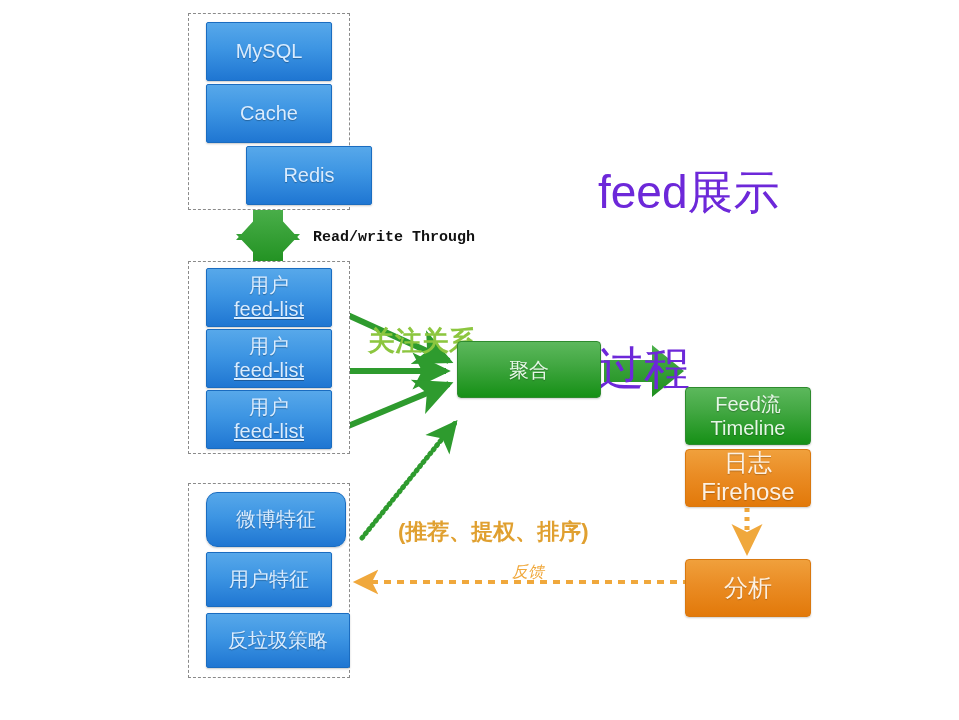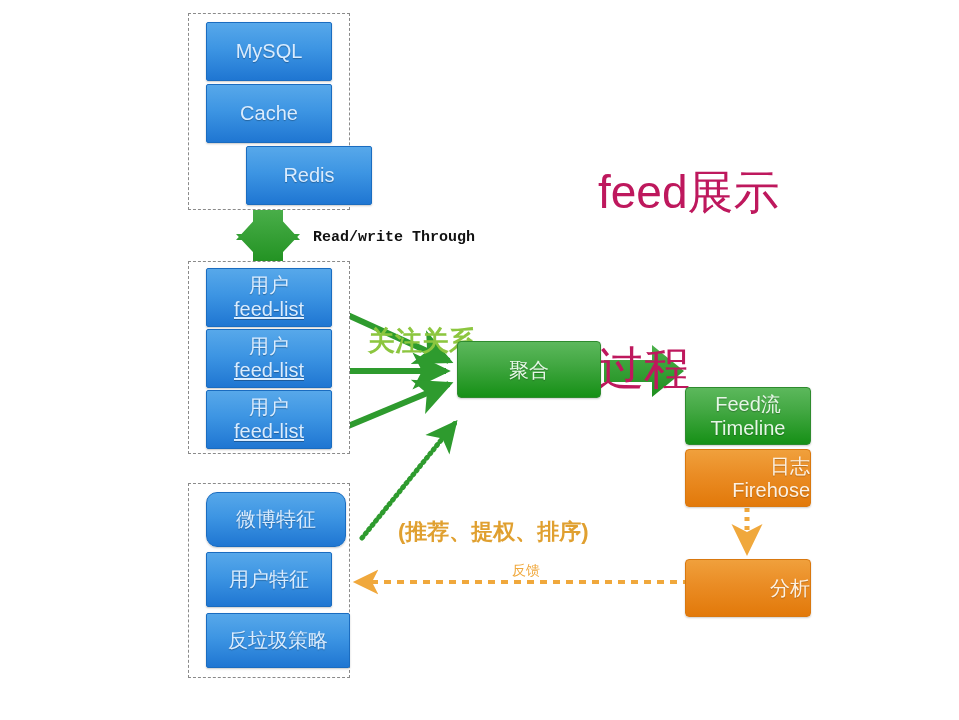--- a/index.html
+++ b/index.html
@@ -72,59 +72,60 @@
   
   .orange-box {
     position: absolute;
     box-sizing: border-box;
     background: linear-gradient(to bottom, #f0a03c 0%, #ea8c24 45%, #e2790a 100%);
     border: 1px solid #d9780f;
     border-radius: 4px;
     color: #fdf1e2;
     display: flex;
     flex-direction: column;
-    align-items: flex-end;
+    align-items: center;
     justify-content: center;
     text-align: center;
     line-height: 1.2;
-    font-size: 20px;
+    font-size: 24px;
     text-shadow: 0 1px 1px rgba(0,0,0,0.22);
     box-shadow: 0 1px 2px rgba(0,0,0,0.2);
   }
 
   
   .label {
     position: absolute;
     white-space: pre;
   }
   #page-title {
     font-size: 46px;
-    color: #be185d;
+    color: #6d28d9;
     line-height: 1.28;
     letter-spacing: 0px;
   }
   #rw-through-label {
     font-size: 15px;
     font-weight: bold;
     color: #111111;
   }
   #follow-rel-label {
     font-size: 27px;
     font-weight: bold;
     color: #8cc63f;
   }
   #algo-label {
     font-size: 22px;
     font-weight: bold;
     color: #e0a030;
     line-height: 1.25;
   }
   #feedback-label {
-    font-size: 14px;
+    font-size: 16px;
     color: #f0a83c;
+    font-style: italic;
   }
 
   svg { overflow: visible; }
 </style>
 </head>
 <body>
 
 <div id="canvas">
 
   <svg id="connectors" width="959" height="720" style="position:absolute;left:0;top:0;">

